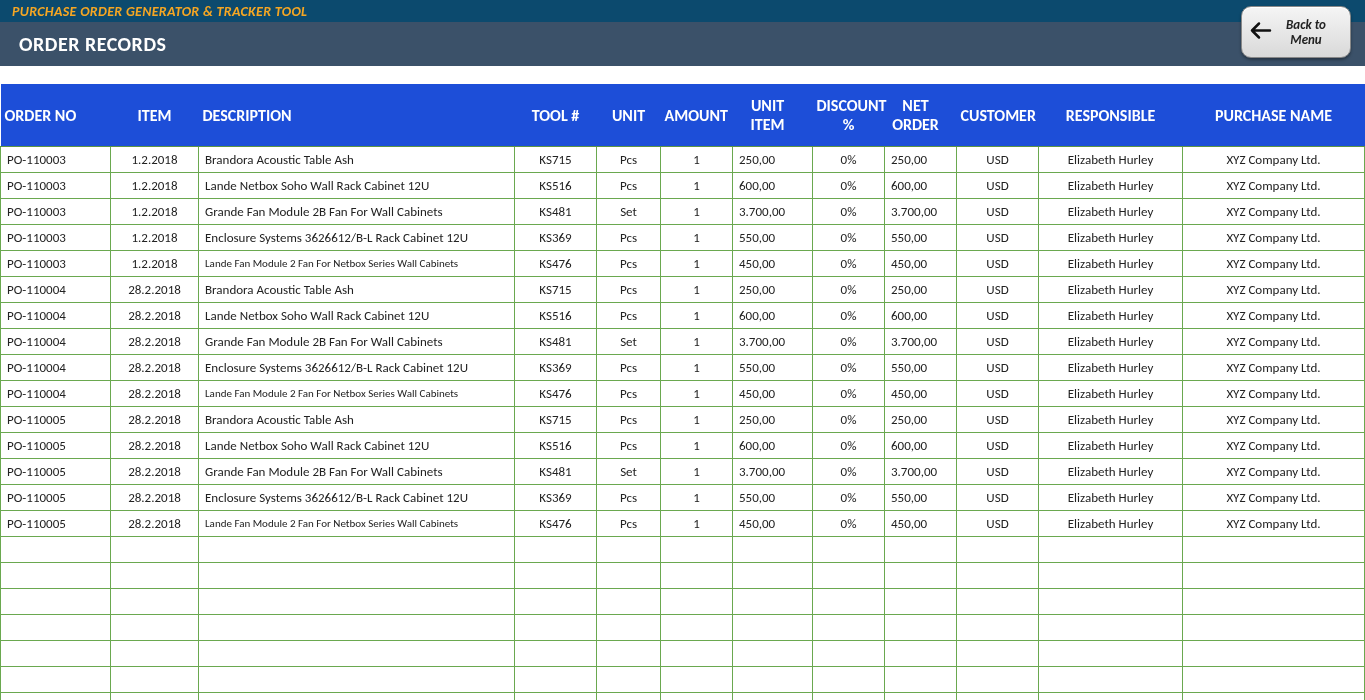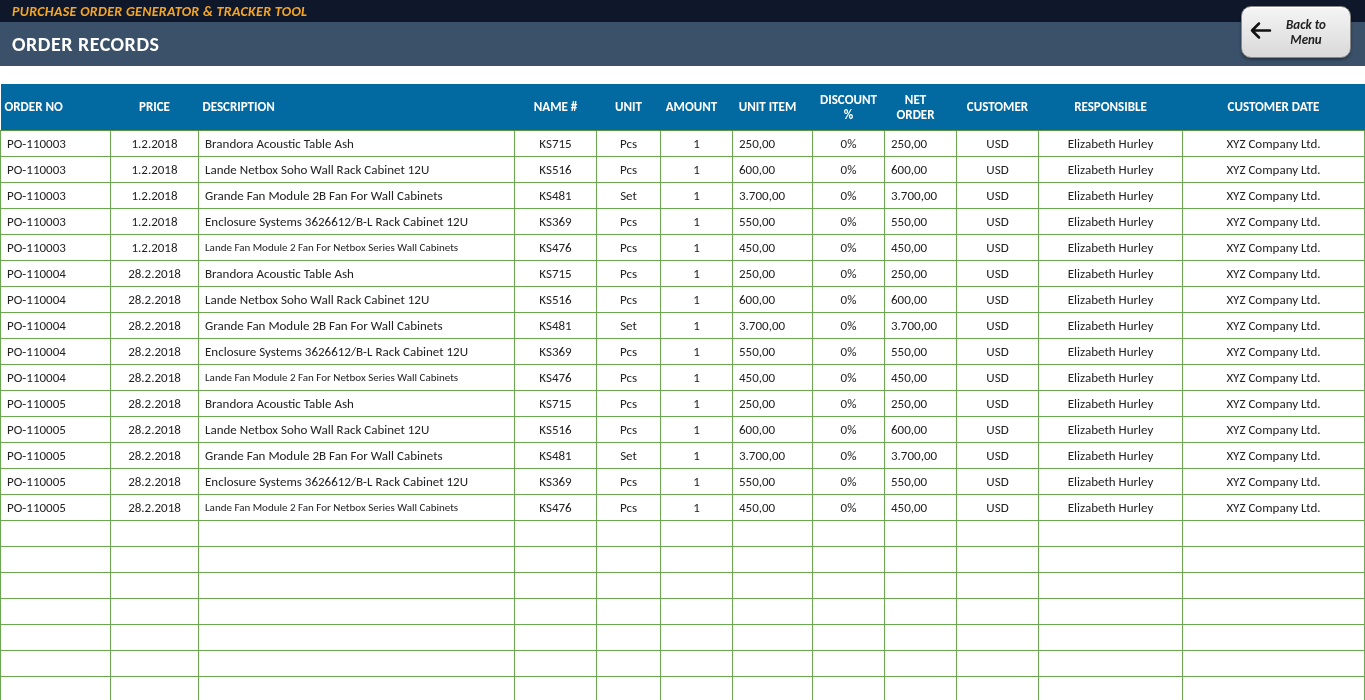--- a/index.html
+++ b/index.html
@@ -1,38 +1,38 @@
 <!DOCTYPE html>
 <html><head>
 <meta charset="utf-8">
 <style>
   * { box-sizing: border-box; margin: 0; padding: 0; }
   body { font-family: Calibri, "Segoe UI", Arial, sans-serif; font-size: 13px; background: #fff; }
-  .topbar { background: #0f172a; height: 22px; display: flex; align-items: center; }
+  .topbar { background: #0c4a6e; height: 22px; display: flex; align-items: center; }
   .topbar-title { color: #f5a623; font-weight: bold; font-style: italic; font-size: 14px; padding-left: 12px; letter-spacing: 0.3px; }
   .subbar { background: #3b5169; height: 44px; display: flex; align-items: center; position: relative; }
-  .subbar-title { color: #fff; font-weight: bold; font-size: 20px; padding-left: 12px; letter-spacing: 0.5px; }
+  .subbar-title { color: #fff; font-weight: bold; font-size: 20px; padding-left: 12px; letter-spacing: 0.5px; margin-left: 7px; }
   .menu-btn {
     position: absolute; right: 14px; top: -16px;
     width: 110px; height: 52px;
     background: linear-gradient(#f5f5f5,#d9d9d9);
     border: 1px solid #888; border-radius: 10px;
     box-shadow: inset 0 1px 0 #fff, 0 2px 3px rgba(0,0,0,.35);
     display: flex; align-items: center; justify-content: center;
     cursor: pointer; z-index: 5;
     font-style: italic; font-weight: bold; color: #222;
   }
   .menu-btn .arrow { position:absolute; left:8px; top:50%; transform:translateY(-50%); }
   .menu-btn .label { text-align:center; font-size:13px; line-height:15px; padding-left:20px; }
 
   .table-wrap { width: 100%; margin-top: 18px; }
   table { border-collapse: collapse; width: 100%; table-layout: fixed; }
   thead th {
-    background: #0369a1; color: #fff; font-weight: bold; font-size: 13px;
-    padding: 6px 4px; height:46px; vertical-align: middle; border-bottom: 1px solid #5d9444;
+    background: #1d4ed8; color: #fff; font-weight: bold; font-size: 16px;
+    padding: 12px 4px; height:46px; vertical-align: middle; border-bottom: 1px solid #5d9444;
   }
   tbody td {
     border: 1px solid #6aa84f; height: 26px; padding: 0 6px;
     font-size: 13px; color: #222; overflow: hidden; white-space: nowrap;
   }
   tbody tr.empty td { color: transparent; }
   .left { text-align: left; }
   .center { text-align: center; }
   .right { padding-right: 14px; }
   .desc-small { font-size: 11px; }
@@ -81,31 +81,31 @@
         <col class="unitprice">
         <col class="discount">
         <col class="netprice">
       <col class="currency">
         <col class="resp">
         <col class="customer">
     </colgroup>
     <thead>
       <tr>
         <th class="left">ORDER NO</th>
-        <th class="center">PRICE</th>
+        <th class="center">ITEM</th>
         <th class="left">DESCRIPTION</th>
-        <th class="center">NAME #</th>
+        <th class="center">TOOL #</th>
         <th class="center">UNIT</th>
         <th class="right">AMOUNT</th>
         <th class="right">UNIT ITEM</th>
         <th class="center">DISCOUNT %</th>
         <th class="right">NET ORDER</th>
         <th class="center">CUSTOMER</th>
         <th class="center">RESPONSIBLE</th>
-        <th class="center">CUSTOMER DATE</th>
+        <th class="center">PURCHASE NAME</th>
       </tr>
     </thead>
     <tbody id="tbody">
         <tr>
           <td class="left">PO-110003</td>
           <td class="center">1.2.2018</td>
           <td class="left">Brandora Acoustic Table Ash</td>
           <td class="center">KS715</td>
           <td class="center">Pcs</td>
           <td class="center">1</td>

